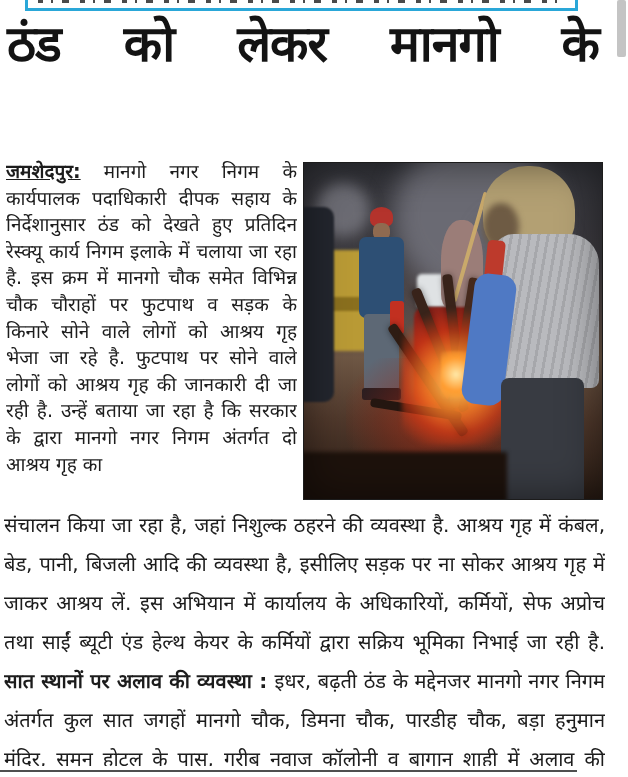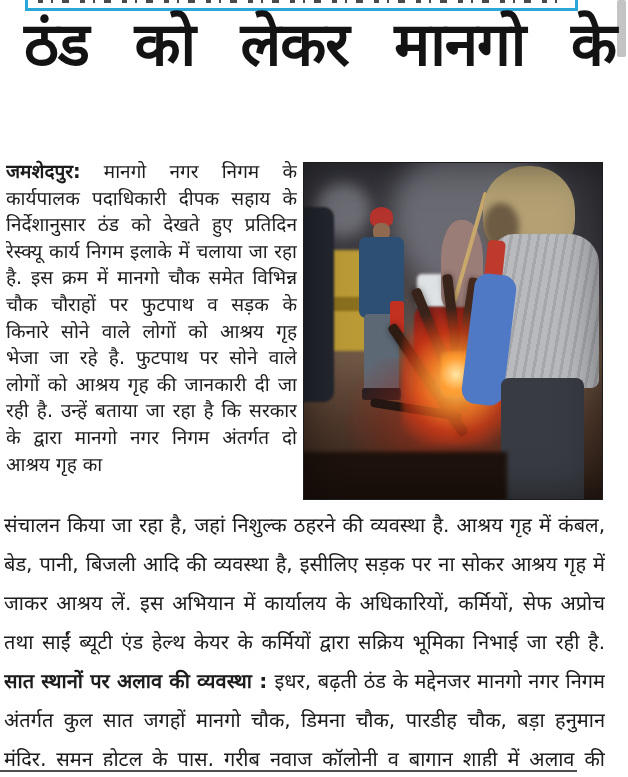--- a/index.html
+++ b/index.html
@@ -20,31 +20,31 @@
       #2a2a2a 24px 31px, transparent 31px 42px);
     opacity:.85;
   }
   
   .scroll-thumb{
     position:absolute; left:617px; top:0; width:9px; height:57px;
     background:#c4c4c4; border-radius:2px;
   }
   
   .headline{
-    position:absolute; left:24px; top:12px; width:592px;
-    font-weight:700; font-size:60px; line-height:65px; color:#131313;
+    position:absolute; left:7px; top:12px; width:592px;
+    font-weight:700; font-size:50px; line-height:65px; color:#131313;
     letter-spacing:-1px;
   }
   .headline .hl-line{ text-align:justify; text-align-last:justify; white-space:nowrap; }
   
   .lead-col{
     position:absolute; left:6px; top:158px; width:291px; height:346px;
     font-size:19px; line-height:26.6px; text-align:justify; overflow:hidden;
   }
-  .dateline{ font-weight:700; }
+  .dateline{ font-weight:700;text-decoration:underline; }
   .full-para{
     position:absolute; left:4px; top:506px; width:601px; height:260px;
     font-size:20px; line-height:39px; text-align:justify; overflow:hidden;
   }
   .subhead{ font-weight:700; }
   
   .bottom-rule{
     position:absolute; left:0; top:770px; width:577px; height:2px; background:#4f4f4f;
   }
   

